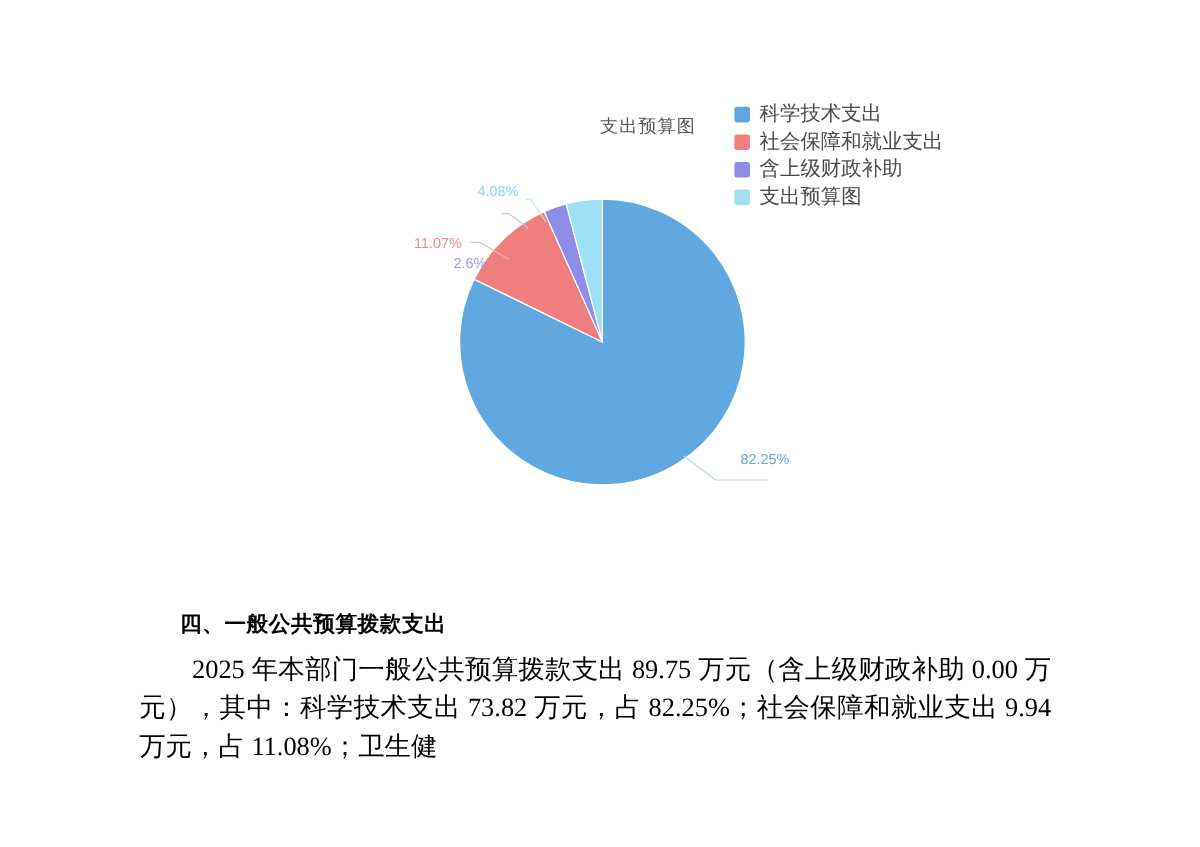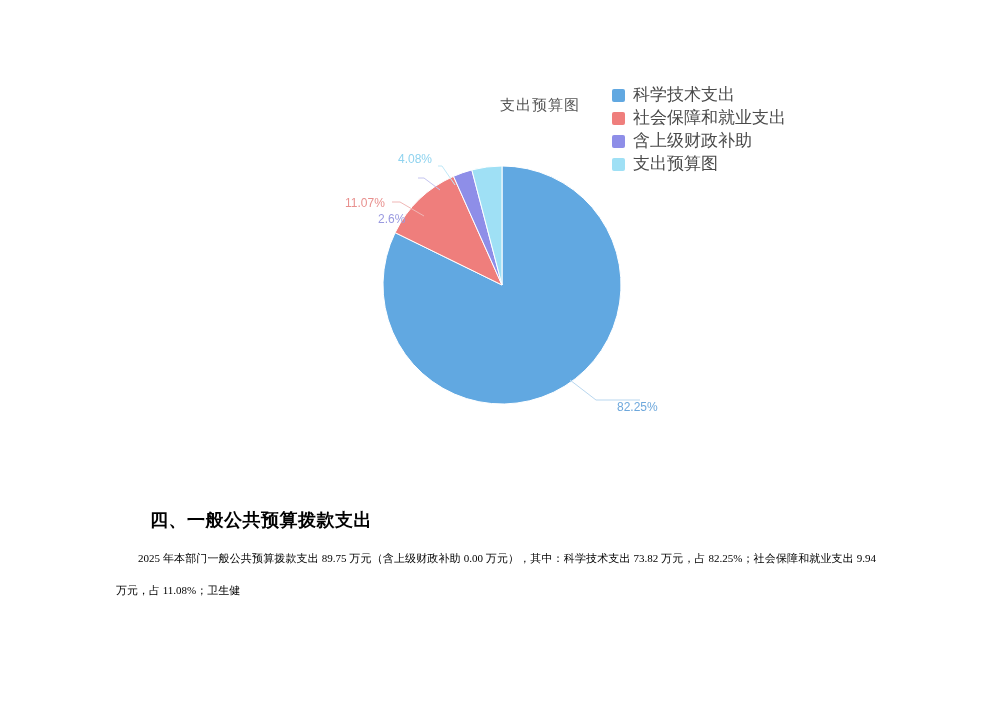--- a/index.html
+++ b/index.html
@@ -81,21 +81,21 @@
   .dlabel {
     position: absolute;
     font-size: 12px;
     white-space: nowrap;
   }
   .leader {
     position: absolute;
     background: transparent;
   }
 
-  #lbl-big   { left: 585px;  top: 400px; color: #6ea8dc; padding-left: 32px; }
+  #lbl-big   { left: 585px;  top: 376px; color: #6ea8dc; padding-left: 32px; }
   #lbl-soc   { left: 345px;  top: 196px; color: #e8908e; }
   #lbl-hea   { left: 378px;  top: 167px; color: #9a9ae0; margin-top: 45px; }
   #lbl-hou   { left: 398px;  top: 152px; color: #8fd3ef; }
 
   
   #text-block {
     position: absolute;
     left: 0;
     top: 480px;
     width: 1000px;
@@ -109,21 +109,21 @@
     font-weight: bold;
     letter-spacing: 0.5px;
     color: #000;
   }
   #body-paragraph {
     position: absolute;
     left: 116px;
     top: 62px;
     width: 760px;
     font-family: "Liberation Serif", serif;
-    font-size: 11px;
+    font-size: 22px;
     line-height: 32px;
     text-indent: 2em;
     text-align: justify;
     color: #000;
   }
 </style>
 </head>
 <body>
 
 <div id="chart-block">

